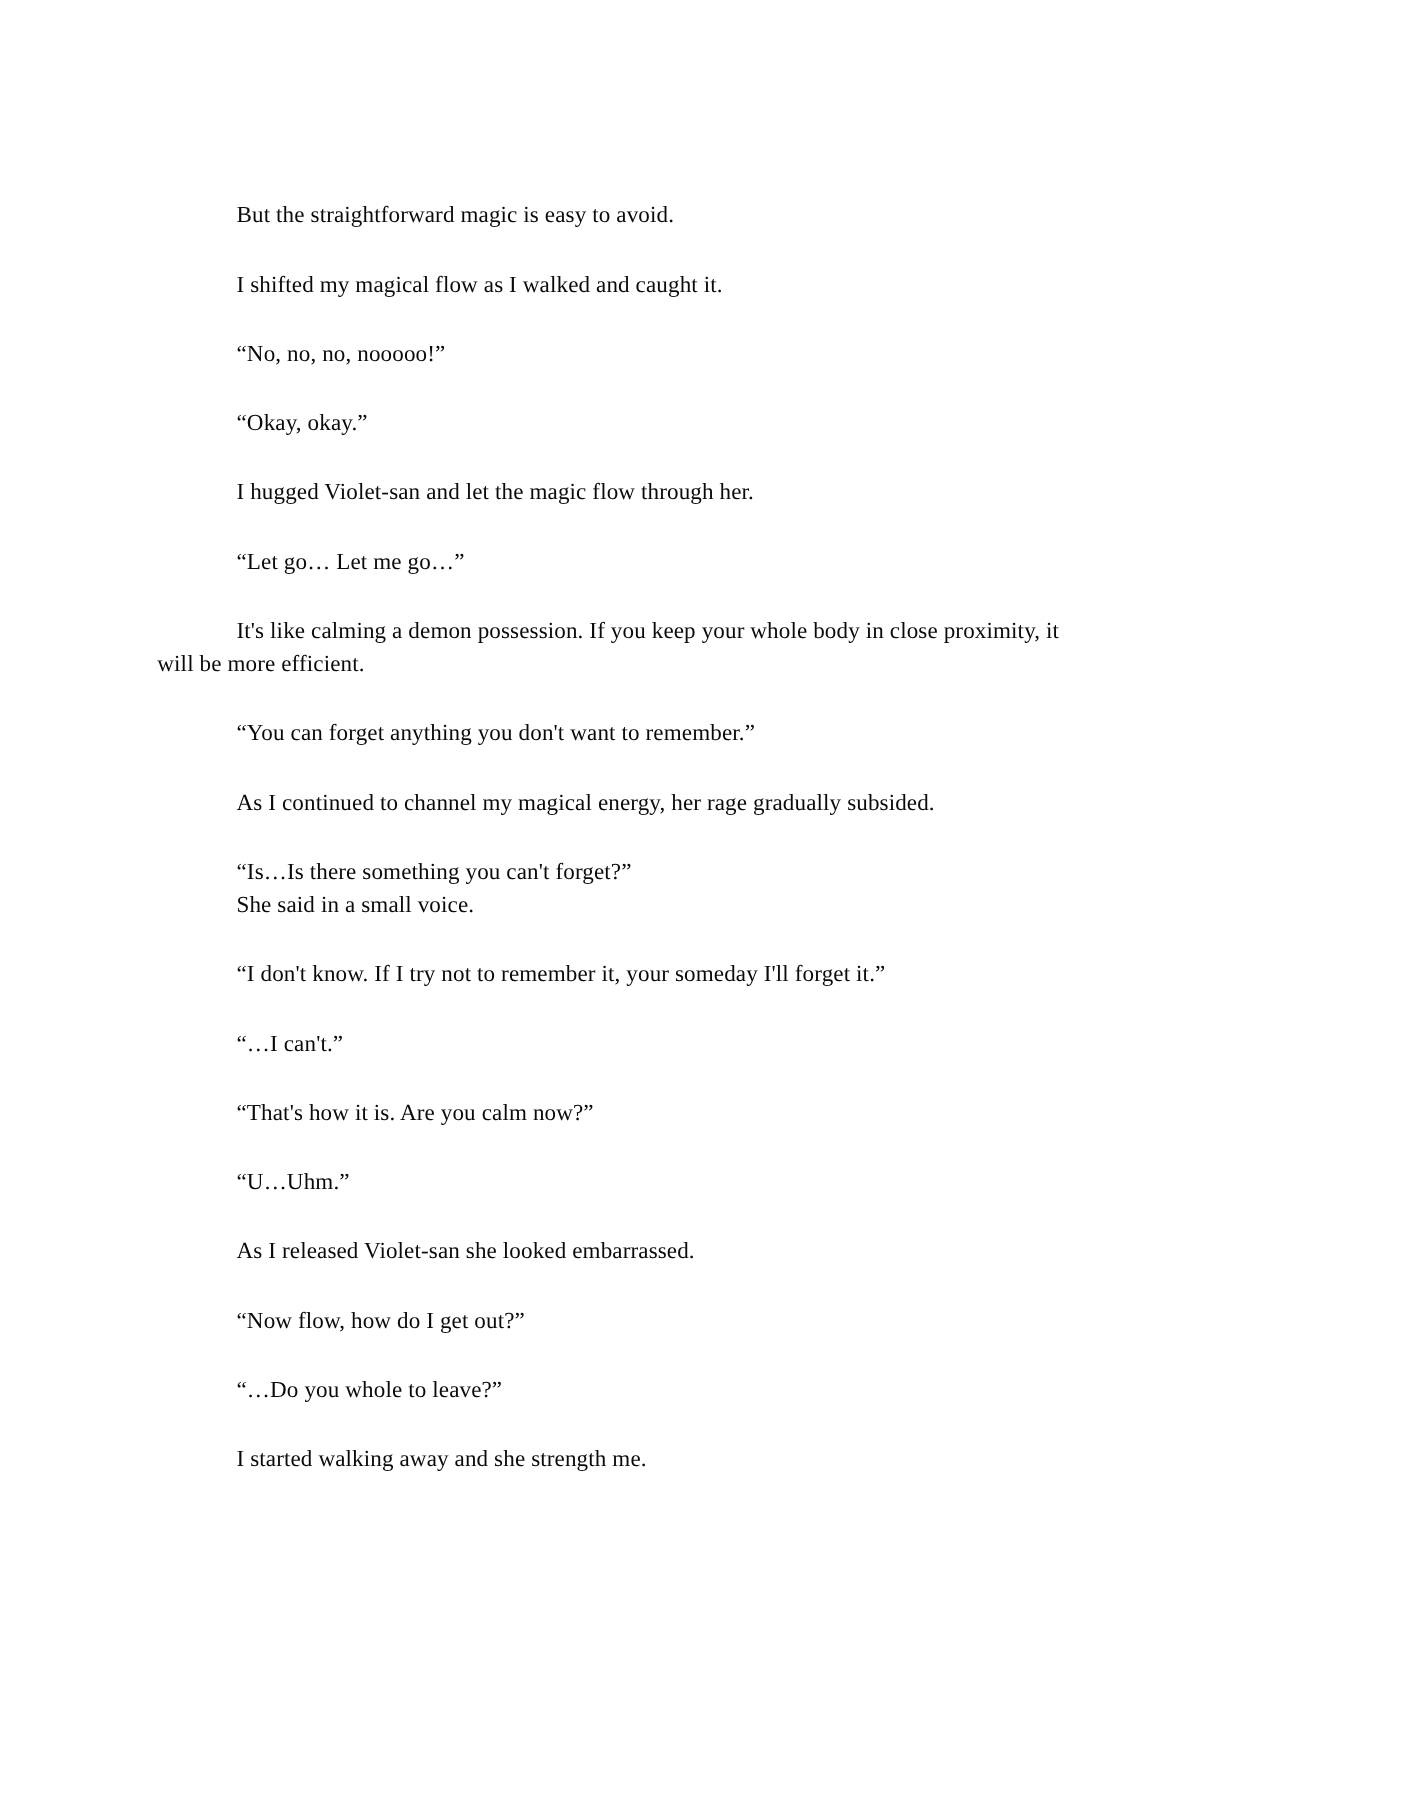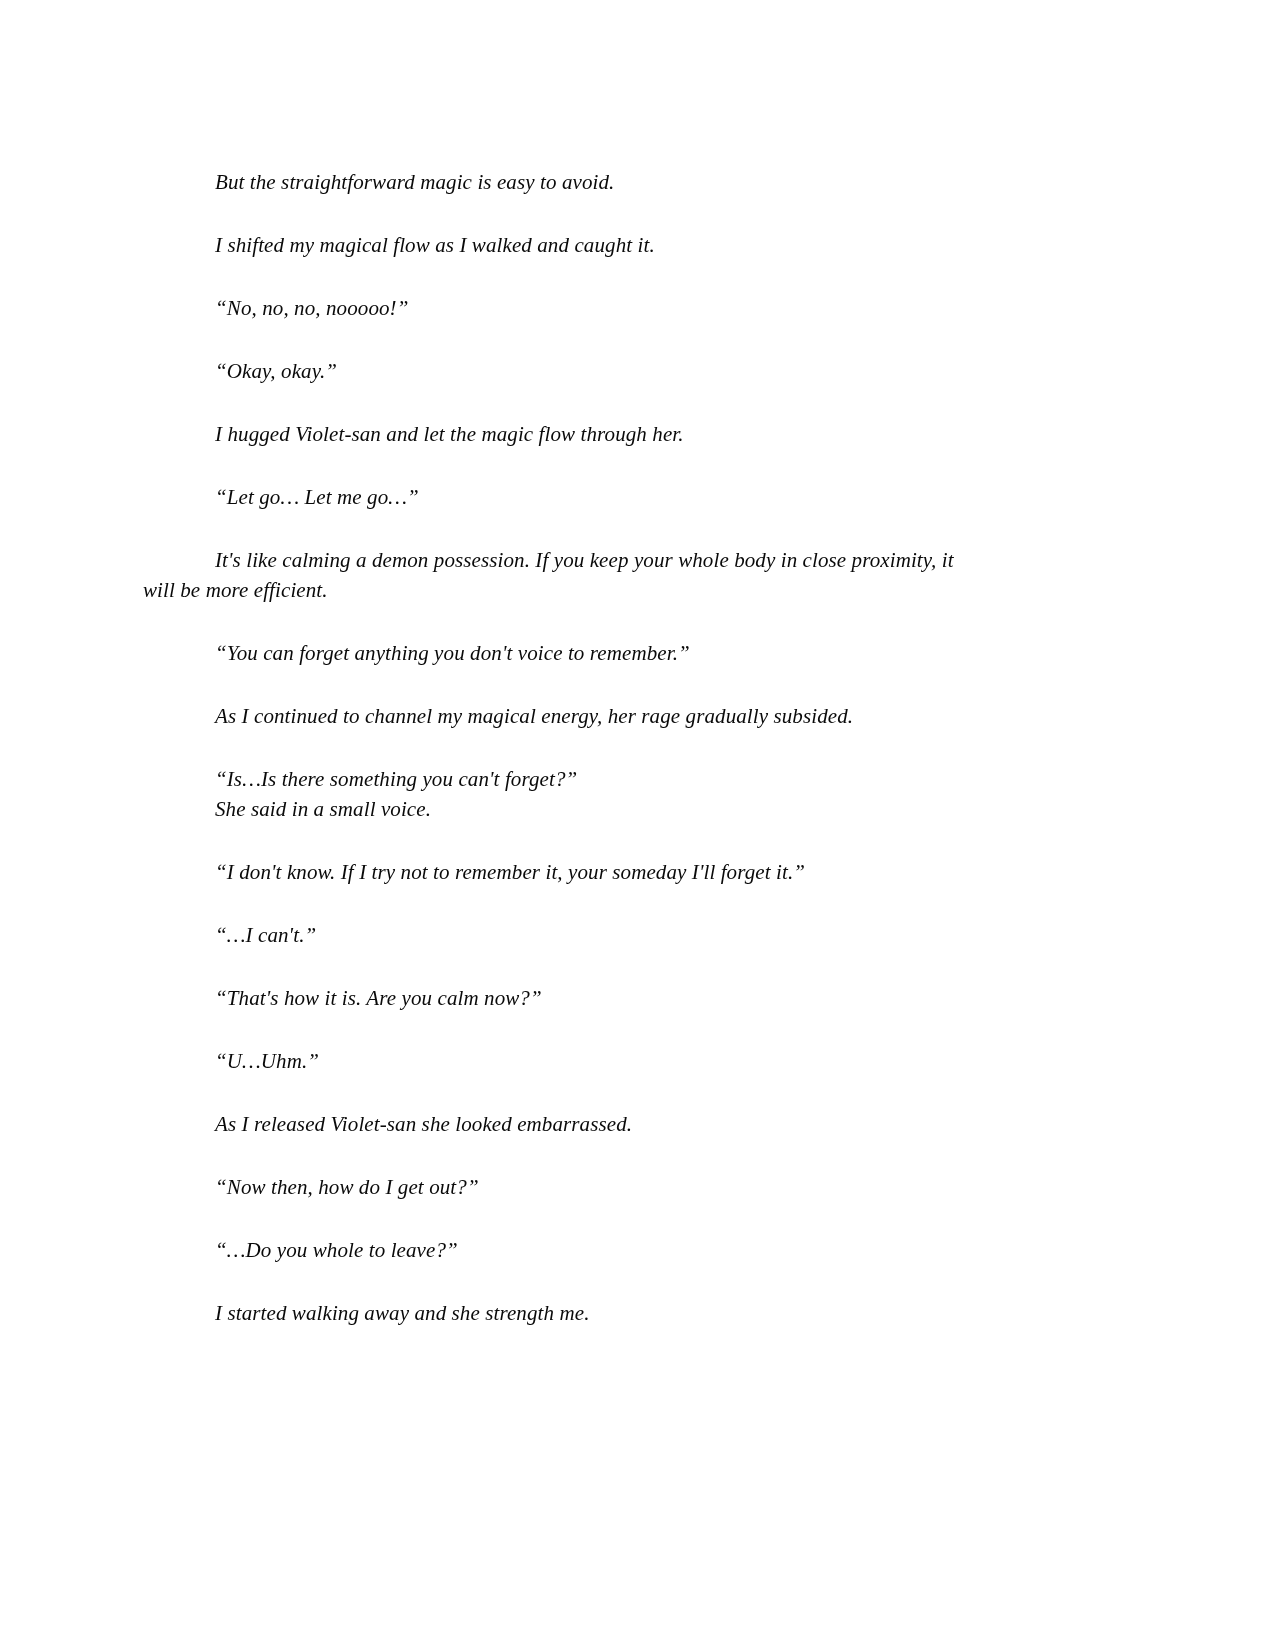--- a/index.html
+++ b/index.html
@@ -16,22 +16,21 @@
     font-family: "Liberation Serif", "DejaVu Serif", serif;
     color: #0a0a0a;
   }
   .text-block {
     position: absolute;
     left: 143px;
     top: 163px;
     width: 1000px;
   }
   .para {
-    margin: 4px 0 33px 0;
-    font-style: italic;
+    margin: 17px 0 33px 0;
   }
   .line {
     font-size: 21px;
     line-height: 30px;
     white-space: nowrap;
     letter-spacing: 0.1px;
   }
   .line.ind {
     padding-left: 72px;
   }
@@ -57,21 +56,21 @@
         <div class="line ind">I hugged Violet-san and let the magic flow through her.</div>
       </div>
       <div class="para">
         <div class="line ind">“Let go… Let me go…”</div>
       </div>
       <div class="para">
         <div class="line ind">It's like calming a demon possession. If you keep your whole body in close proximity, it</div>
         <div class="line">will be more efficient.</div>
       </div>
       <div class="para">
-        <div class="line ind">“You can forget anything you don't voice to remember.”</div>
+        <div class="line ind">“You can forget anything you don't want to remember.”</div>
       </div>
       <div class="para">
         <div class="line ind">As I continued to channel my magical energy, her rage gradually subsided.</div>
       </div>
       <div class="para">
         <div class="line ind">“Is…Is there something you can't forget?”</div>
         <div class="line ind">She said in a small voice.</div>
       </div>
       <div class="para">
         <div class="line ind">“I don't know. If I try not to remember it, your someday I'll forget it.”</div>
@@ -82,21 +81,21 @@
       <div class="para">
         <div class="line ind">“That's how it is. Are you calm now?”</div>
       </div>
       <div class="para">
         <div class="line ind">“U…Uhm.”</div>
       </div>
       <div class="para">
         <div class="line ind">As I released Violet-san she looked embarrassed.</div>
       </div>
       <div class="para">
-        <div class="line ind">“Now then, how do I get out?”</div>
+        <div class="line ind">“Now flow, how do I get out?”</div>
       </div>
       <div class="para">
         <div class="line ind">“…Do you whole to leave?”</div>
       </div>
       <div class="para">
         <div class="line ind">I started walking away and she strength me.</div>
       </div>
     </div>
 </div>
 

